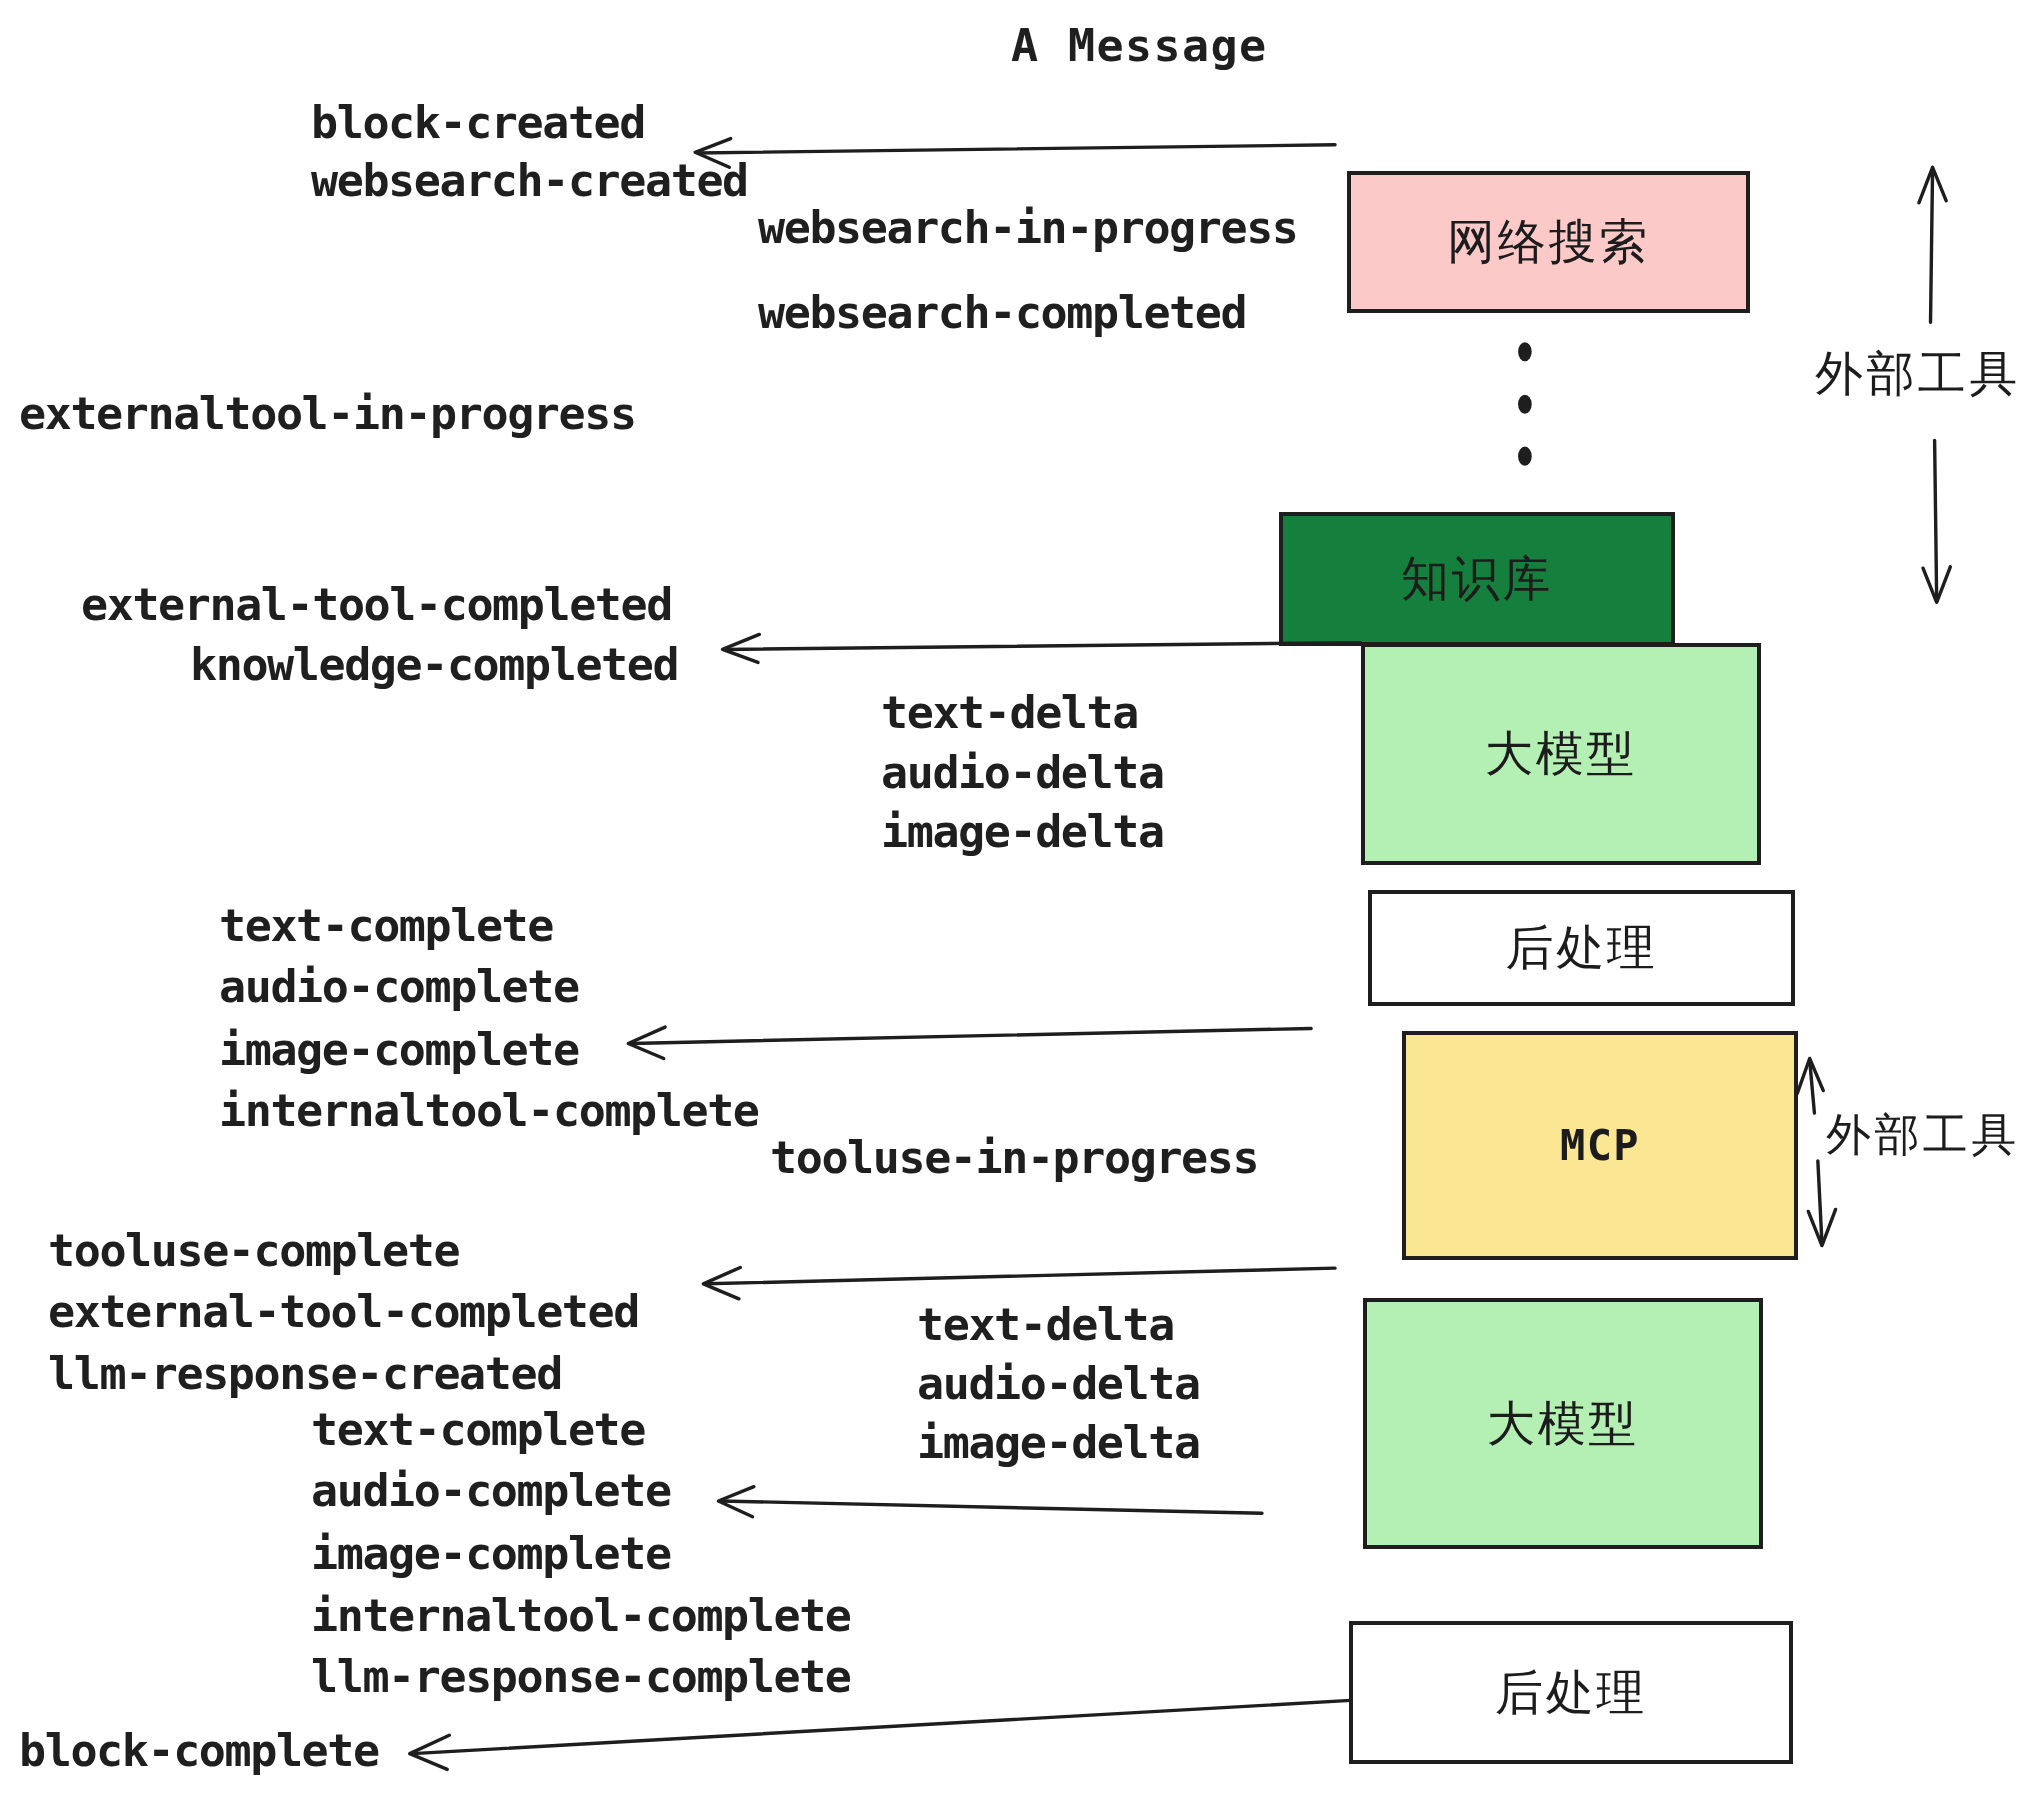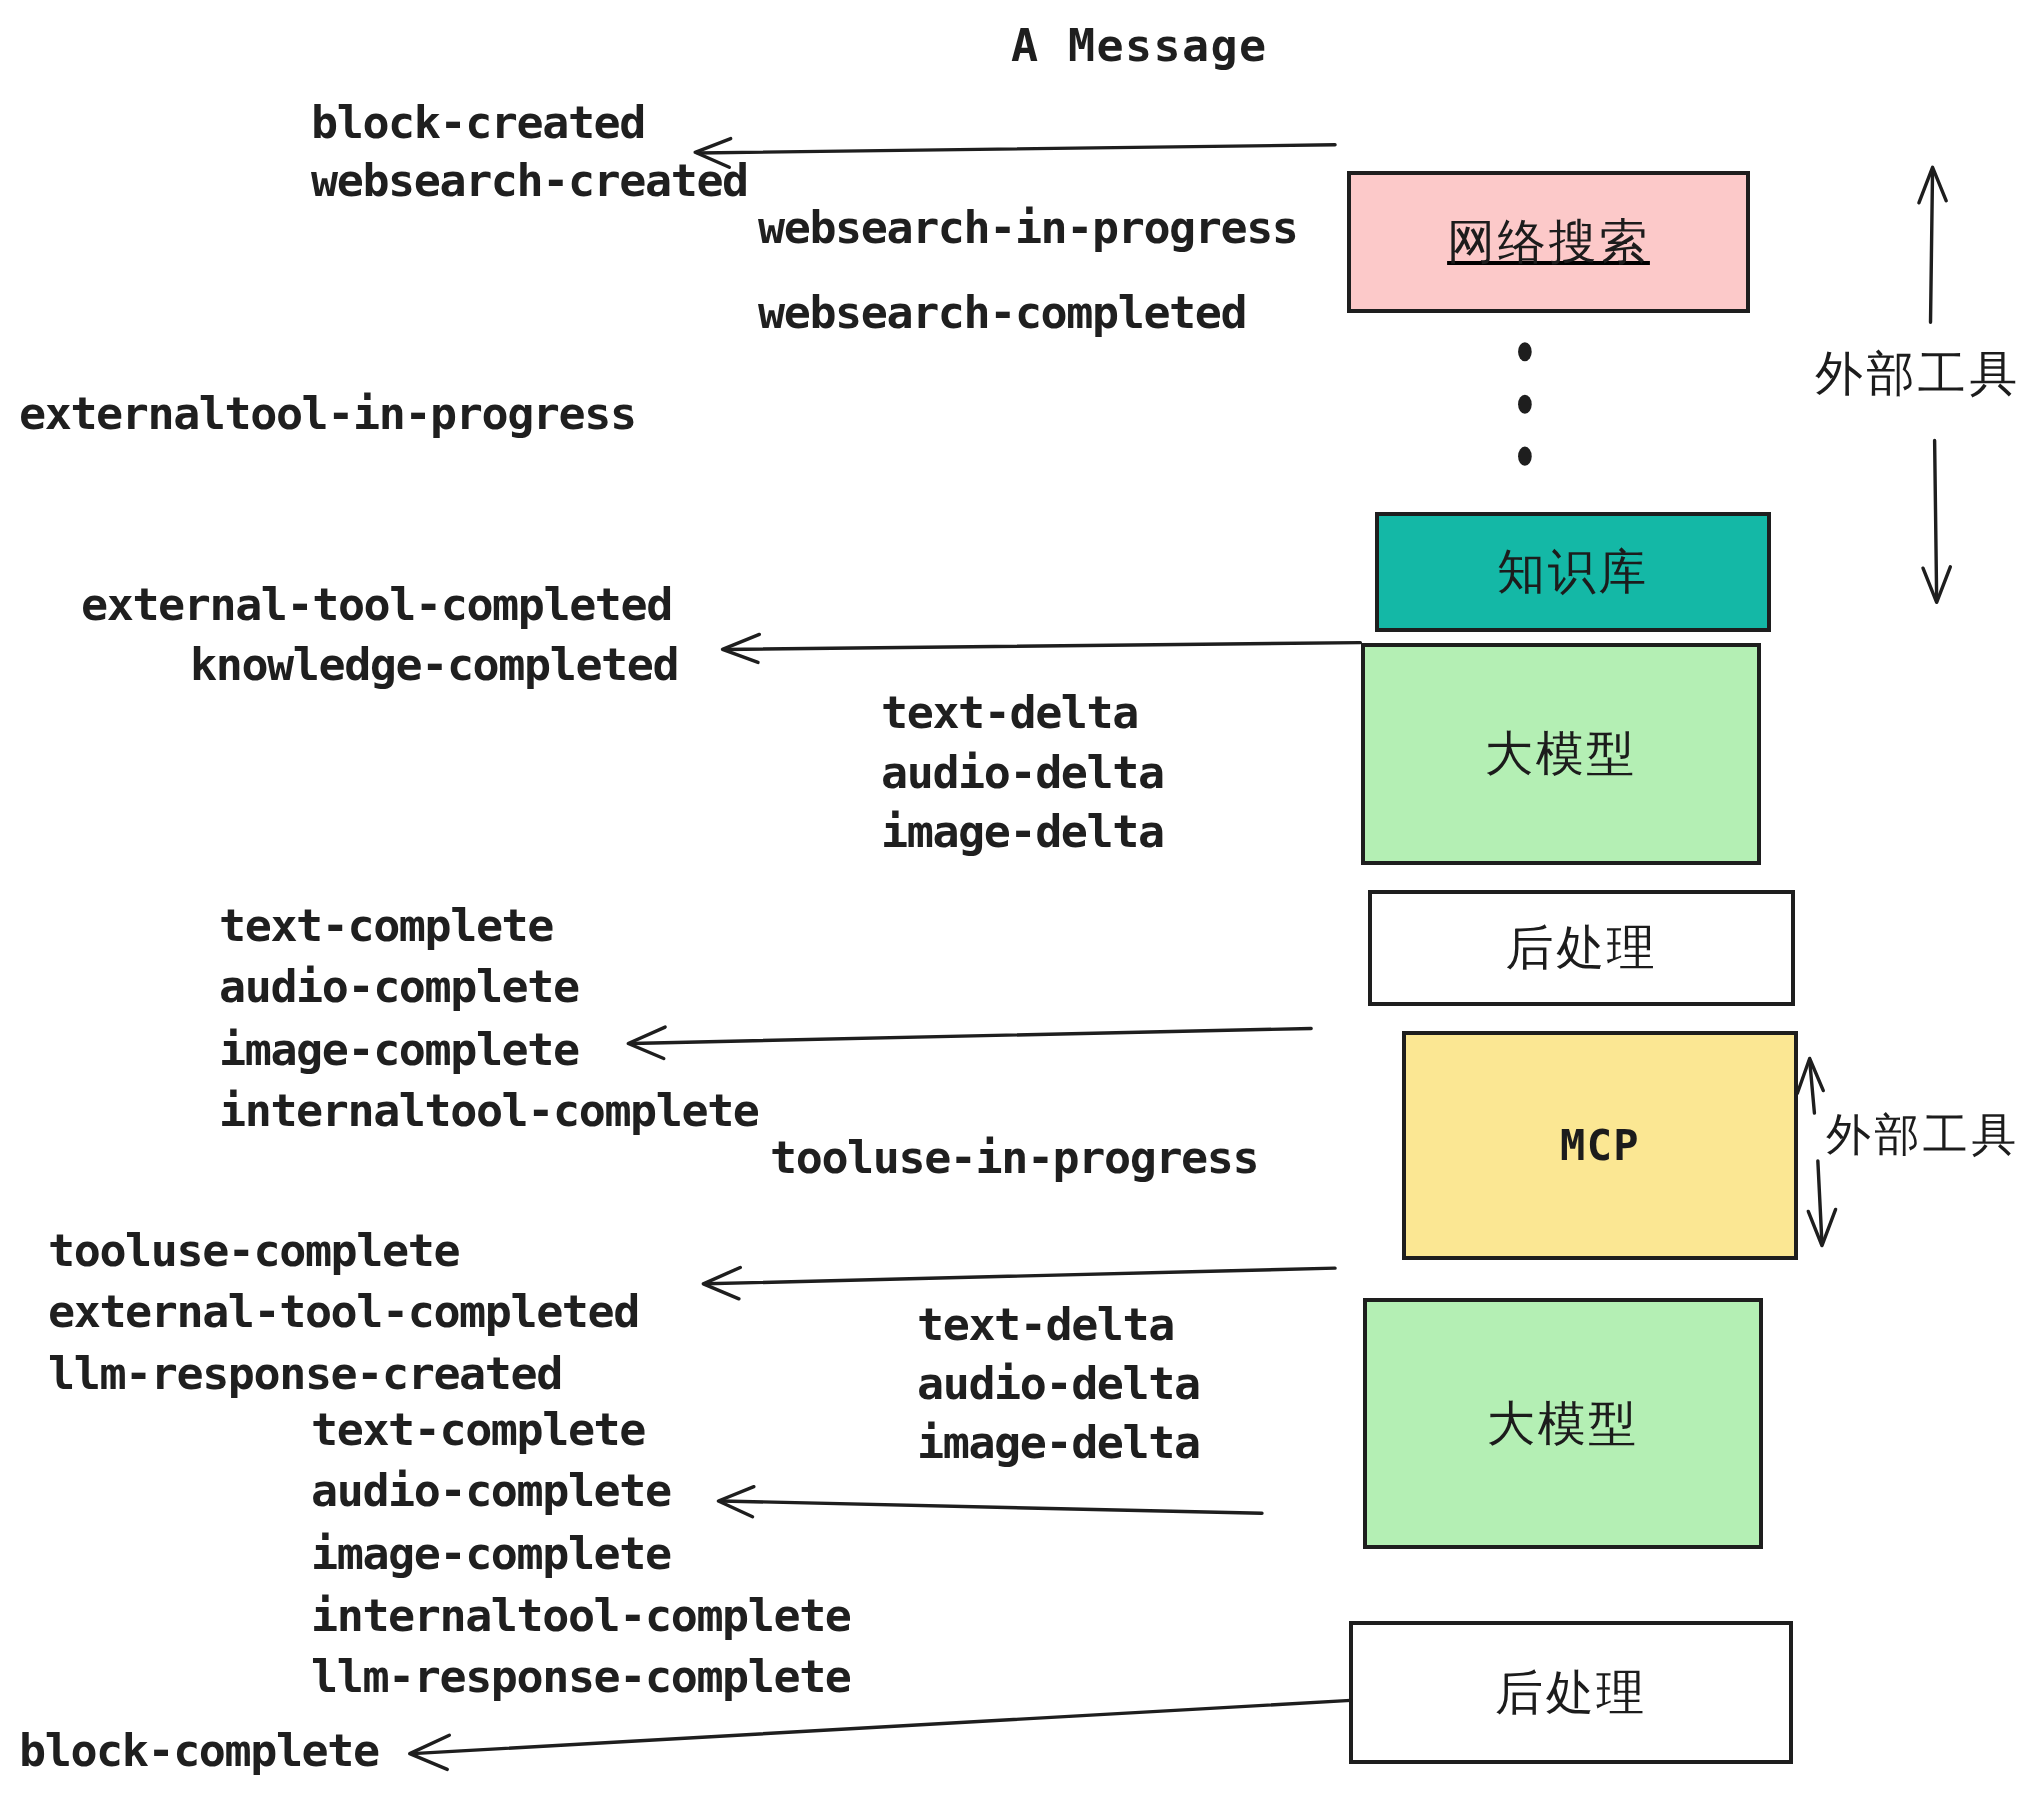--- a/index.html
+++ b/index.html
@@ -65,24 +65,24 @@
   <div class="evt" style="left:917px;top:1302px">text-delta</div>
   <div class="evt" style="left:917px;top:1361px">audio-delta</div>
   <div class="evt" style="left:917px;top:1420px">image-delta</div>
   <div class="evt" style="left:311px;top:1407px">text-complete</div>
   <div class="evt" style="left:311px;top:1468px">audio-complete</div>
   <div class="evt" style="left:311px;top:1531px">image-complete</div>
   <div class="evt" style="left:311px;top:1593px">internaltool-complete</div>
   <div class="evt" style="left:19px;top:1728px">block-complete</div>
   <div class="evt" style="left:311px;top:1654px">llm-response-complete</div>
 
-  <div class="box" style="left: 1347px; top: 171px; width: 403px; height: 142px; background-color: rgb(252, 201, 201); text-decoration: underline;">
+  <div class="box" style="left: 1347px; top: 171px; width: 403px; height: 142px; background-color: rgb(252, 201, 201);">
     <span class="lbl">网络搜索</span>
   </div>
-  <div class="box" style="left: 1375px; top: 512px; width: 396px; height: 120px; background-color: #14b8a6;">
+  <div class="box" style="left: 1279px; top: 512px; width: 396px; height: 134px; background-color: #15803d;">
     <span class="lbl">知识库</span>
   </div>
   <div class="box" style="left: 1361px; top: 643px; width: 400px; height: 222px; background-color: rgb(180, 239, 180);">
     <span class="lbl">大模型</span>
   </div>
   <div class="box" style="left: 1368px; top: 890px; width: 427px; height: 116px; background-color: rgb(255, 255, 255);">
     <span class="lbl">后处理</span>
   </div>
   <div class="box mcp-box" style="left: 1358px; top: 1031px; width: 396px; height: 229px; background-color: rgb(251, 231, 147); margin-left: 44px;">
     <span class="lbl">MCP</span>

